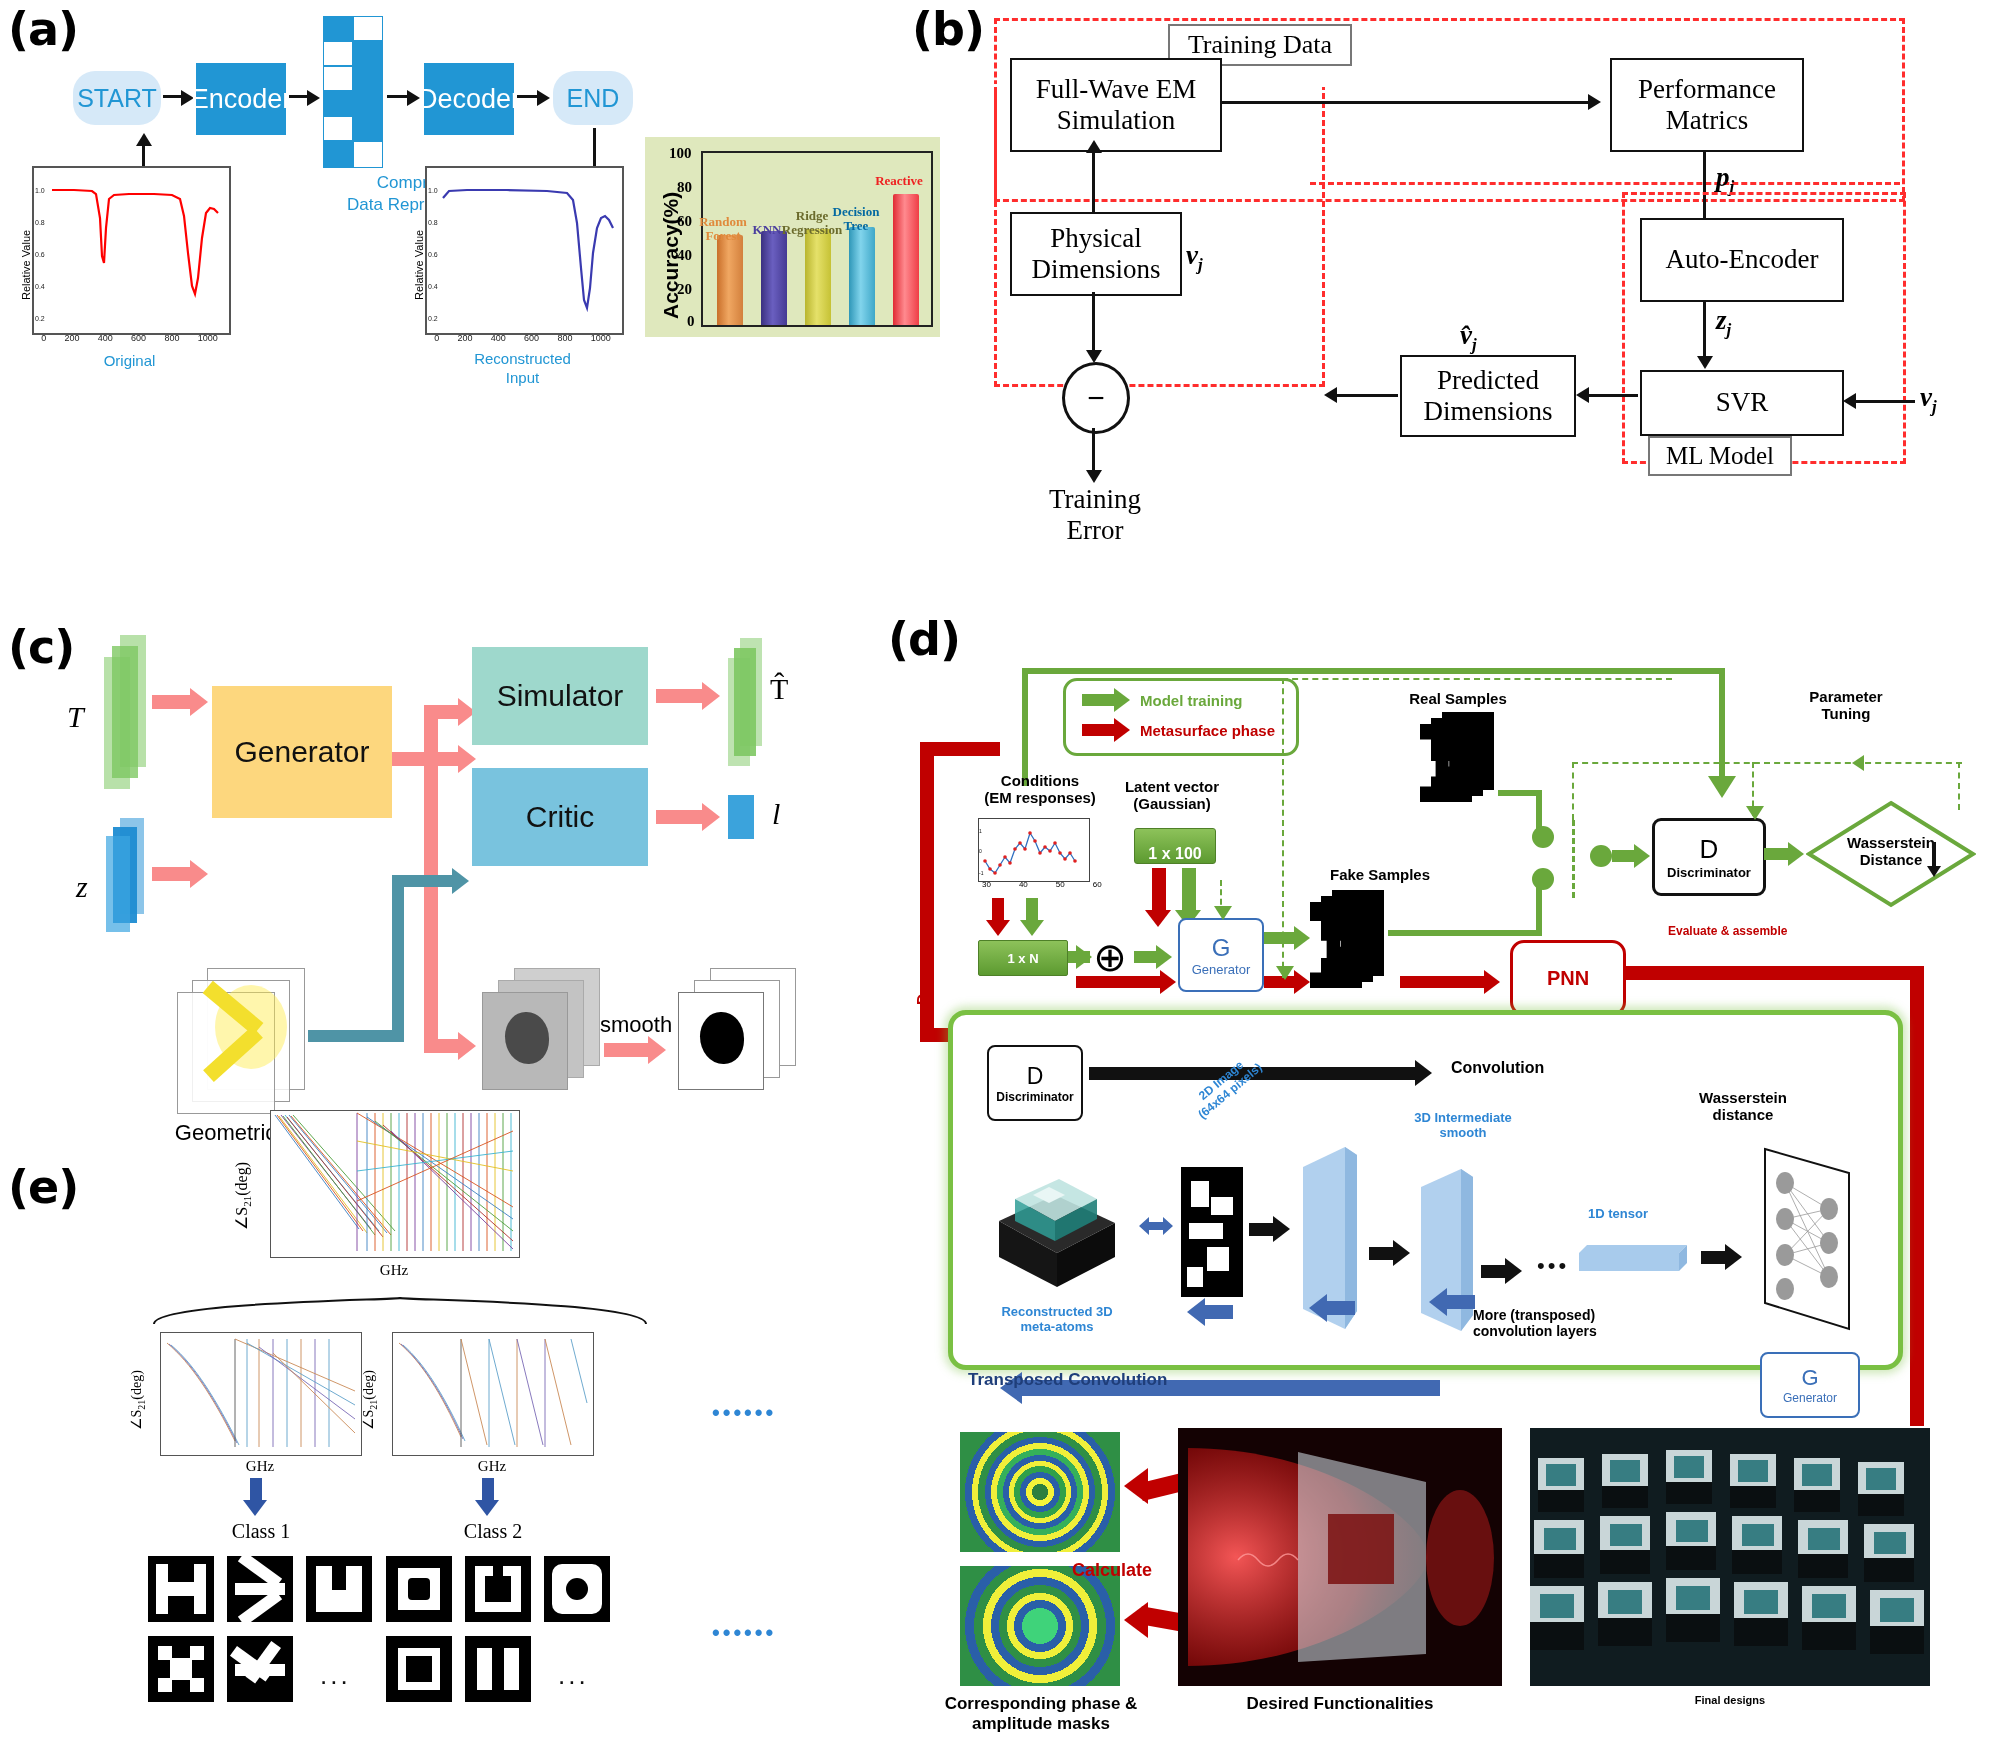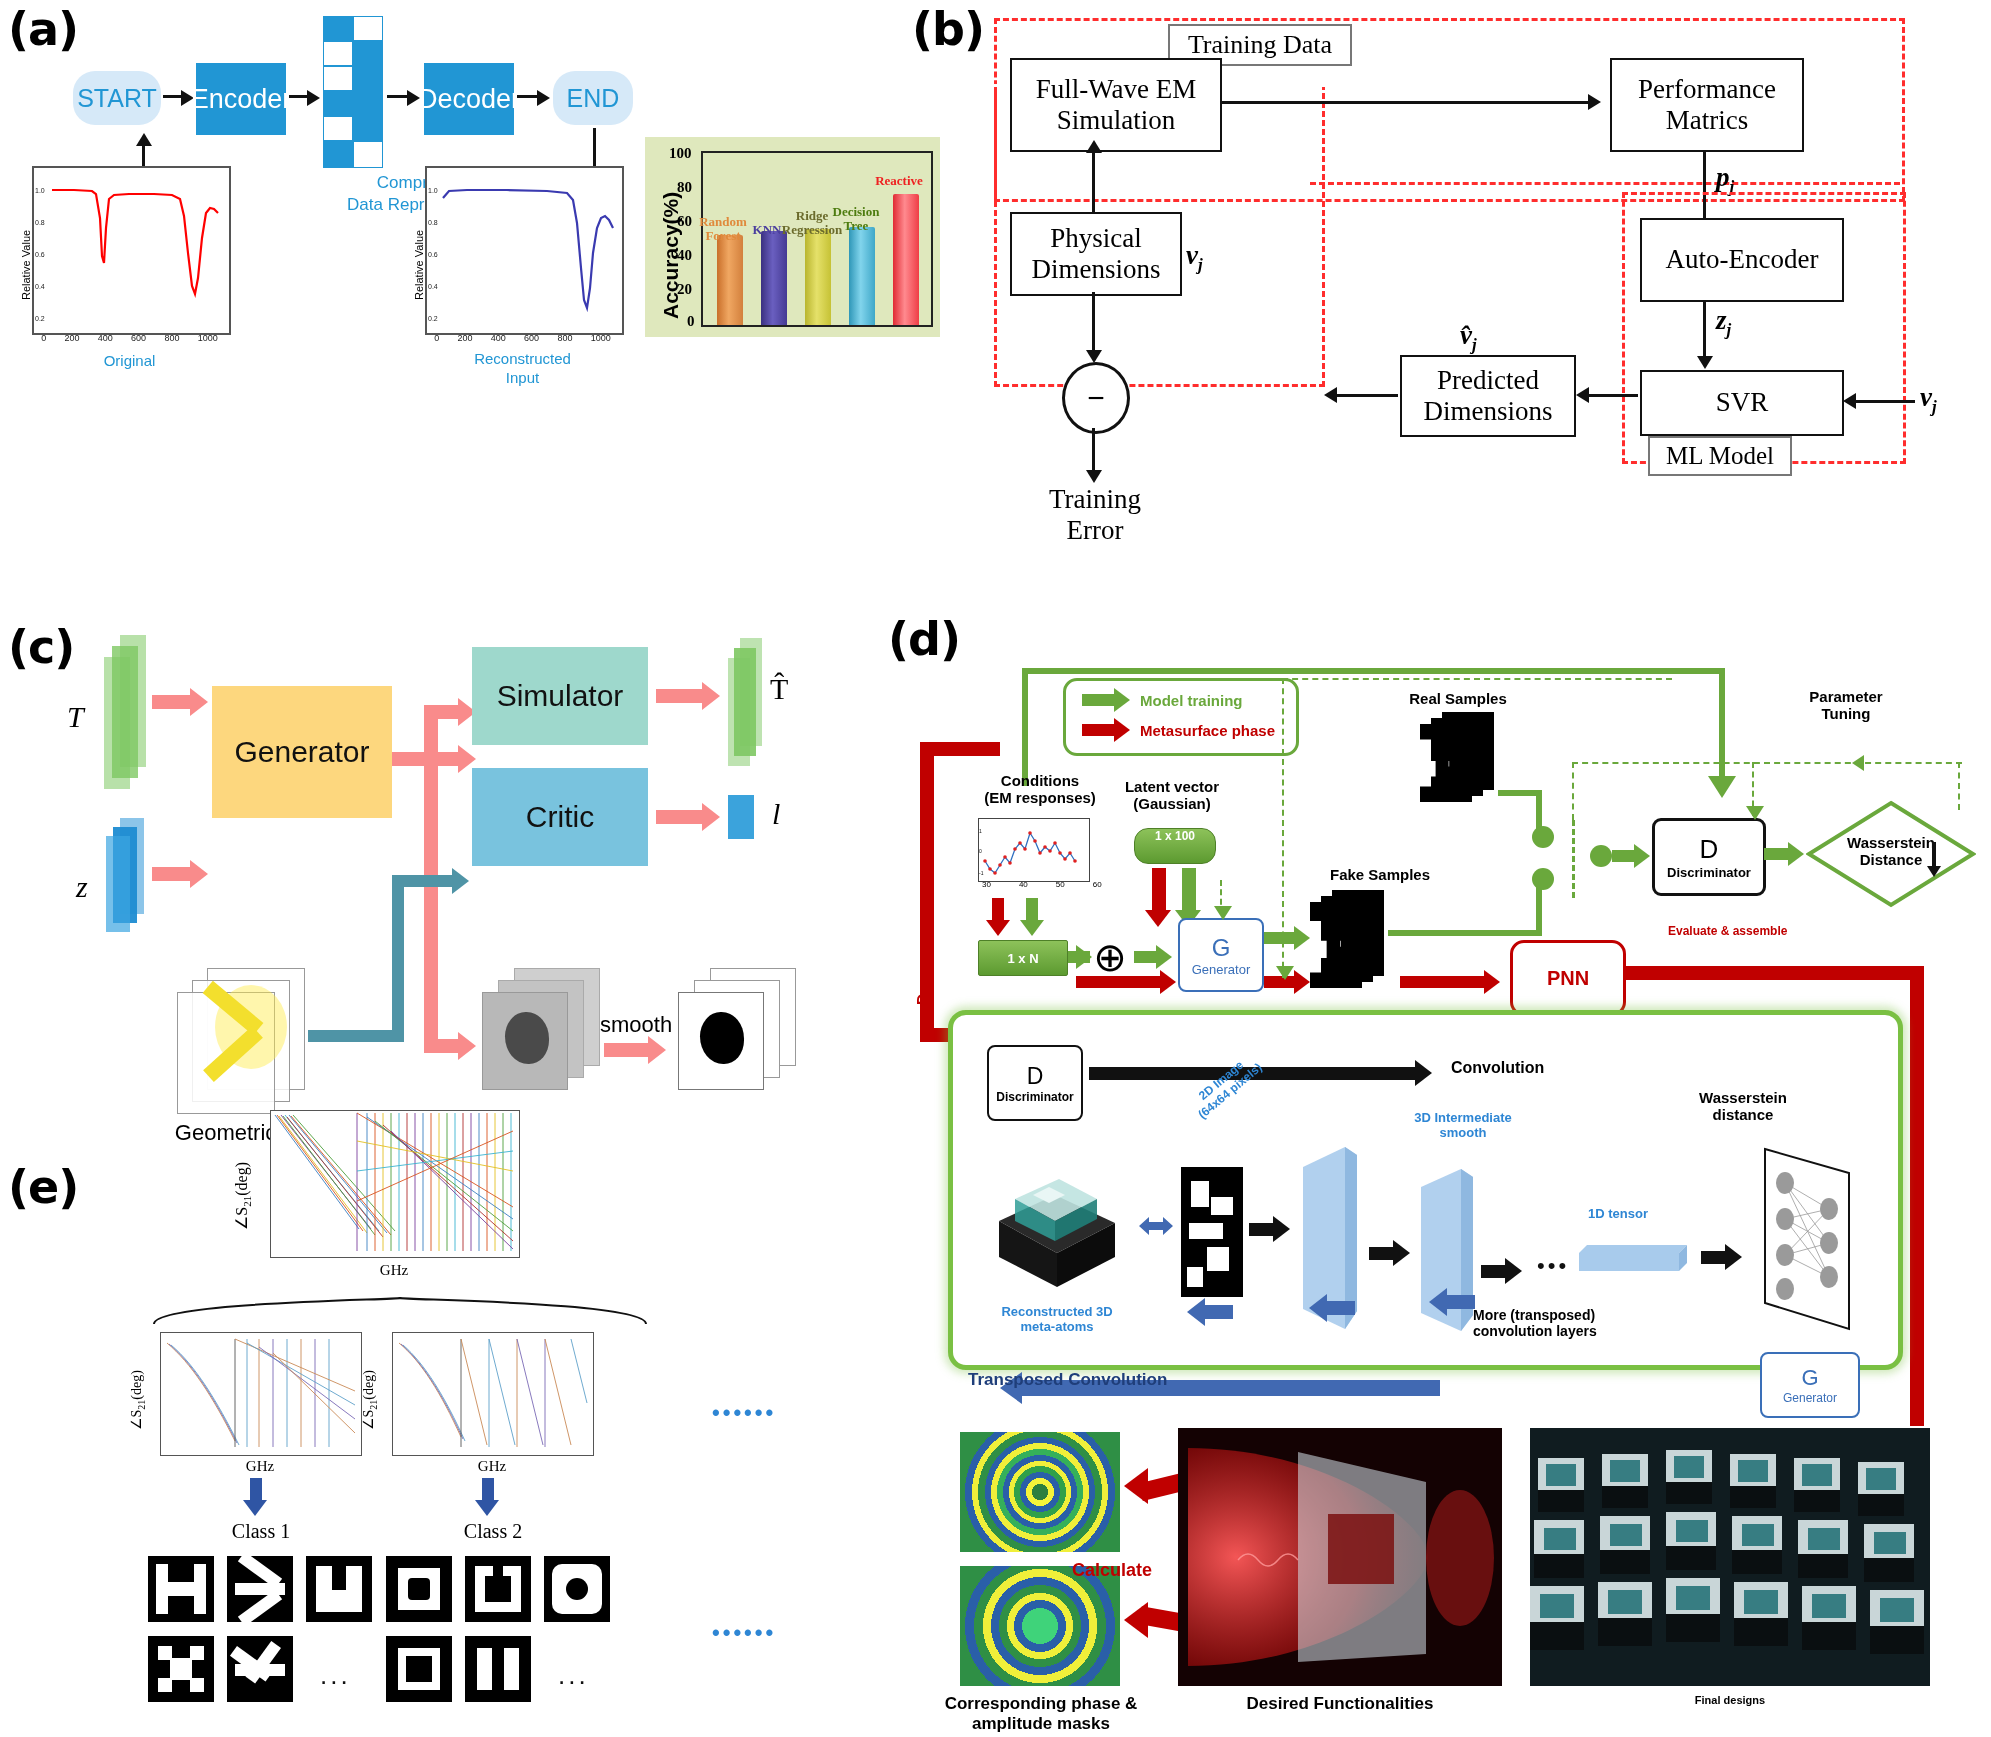--- a/index.html
+++ b/index.html
@@ -191,21 +191,21 @@
     <div>Random</div>
     <div>Forest</div>
   </div>
   <div class="barlabel" style="left:92px;top:86px;width:60px;color:#4b3f9e;">
     <div>KNN</div>
   </div>
   <div class="barlabel" style="left:133px;top:72px;width:68px;color:#6b6b2c;">
     <div>Ridge</div>
     <div>Regression</div>
   </div>
-  <div class="barlabel" style="left:180px;top:68px;width:62px;color:#4d7c0f;">
+  <div class="barlabel" style="left:180px;top:68px;width:62px;color:#0369a1;">
     <div>Decision</div>
     <div>Tree</div>
   </div>
   <div class="barlabel" style="left:222px;top:37px;width:64px;color:#ee2222;">
     <div>Reactive</div>
   </div>
 </div>
 
 <div class="abs panel-letter" style="left:912px;top:2px;">(b)</div>
 
@@ -453,21 +453,21 @@
 <div class="abs" style="left:1020px;top:920px;width:0;height:0;border-left:12px solid transparent;border-right:12px solid transparent;border-top:16px solid #6aa83c;"></div>
 
 <div class="abs" style="left:978px;top:940px;width:88px;height:34px;background:linear-gradient(180deg,#8dc25a,#5c9a30);border:1px solid #4e8028;border-radius:2px;color:#fff;font-size:13px;font-weight:bold;display:flex;align-items:center;justify-content:center;">
   <span>1 x N</span>
 </div>
 
 <div class="abs d-text" style="left:1102px;top:778px;width:140px;">
   <div>Latent vector</div>
   <div>(Gaussian)</div>
 </div>
-<div class="abs" style="left:1134px;top:828px;width:80px;height:34px;background:linear-gradient(180deg,#8dc25a,#5c9a30);border:1px solid #4e8028;border-radius:14px;color:#fff;font-size:12px;font-weight:bold;display:flex;align-items:flex-start;justify-content:center;">
+<div class="abs" style="left:1134px;top:828px;width:80px;height:34px;background:linear-gradient(180deg,#8dc25a,#5c9a30);border:1px solid #4e8028;border-radius:3px;color:#fff;font-size:16px;font-weight:bold;display:flex;align-items:flex-end;justify-content:center;">
   <span>1 x 100</span>
 </div>
 <div class="abs" style="left:1152px;top:868px;width:14px;height:44px;background:#c00000;"></div>
 <div class="abs" style="left:1145px;top:910px;width:0;height:0;border-left:13px solid transparent;border-right:13px solid transparent;border-top:17px solid #c00000;"></div>
 <div class="abs" style="left:1182px;top:868px;width:14px;height:44px;background:#6aa83c;"></div>
 <div class="abs" style="left:1175px;top:910px;width:0;height:0;border-left:13px solid transparent;border-right:13px solid transparent;border-top:17px solid #6aa83c;"></div>
 
 <div class="abs" style="left:1088px;top:935px;width:44px;height:44px;display:flex;align-items:center;justify-content:center;font-size:40px;line-height:1;color:#000;">
   <span>⊕</span>
 </div>

